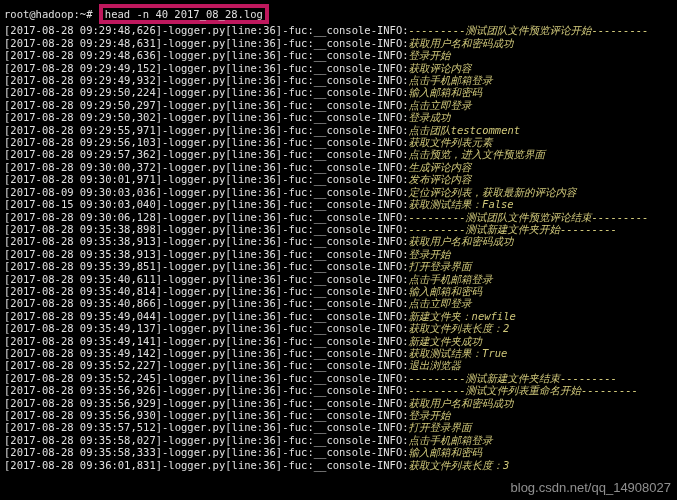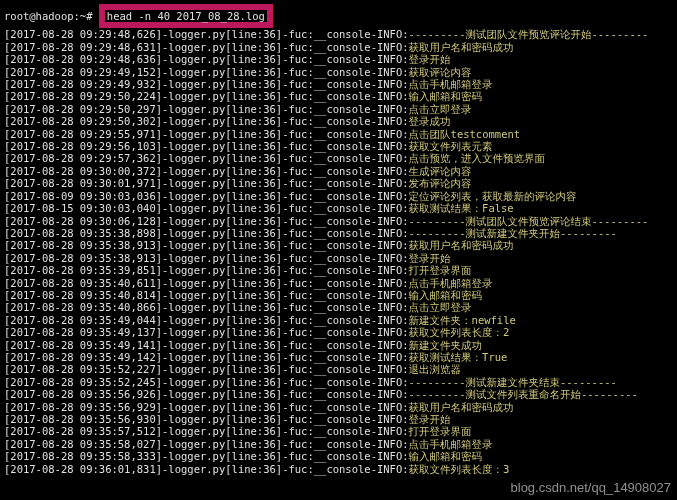--- a/index.html
+++ b/index.html
@@ -13,29 +13,29 @@
     width: 677px;
     height: 500px;
     overflow: hidden;
     box-sizing: border-box;
     position: relative;
   }
   .prompt-line { white-space: pre; }
   .prompt-user { color: #e0e0e0; }
   .prompt-cmd {
     color: #e0e0e0;
-    border: 6px solid #be185d;
+    border: 4px solid #be185d;
     display: inline-block;
     padding: 0 2px;
   }
   .log-line {
     white-space: pre;
     color: #e0e0e0;
   }
-  .chinese { color: #d0c87a; }
+  .chinese { color: #d0c87a; font-style: italic; }
   .watermark {
     position: absolute;
     right: 6px;
     bottom: 6px;
     font-size: 13px;
     color: rgba(220,220,220,0.65);
     font-family: Arial, sans-serif;
   }
 </style>
 </head>

